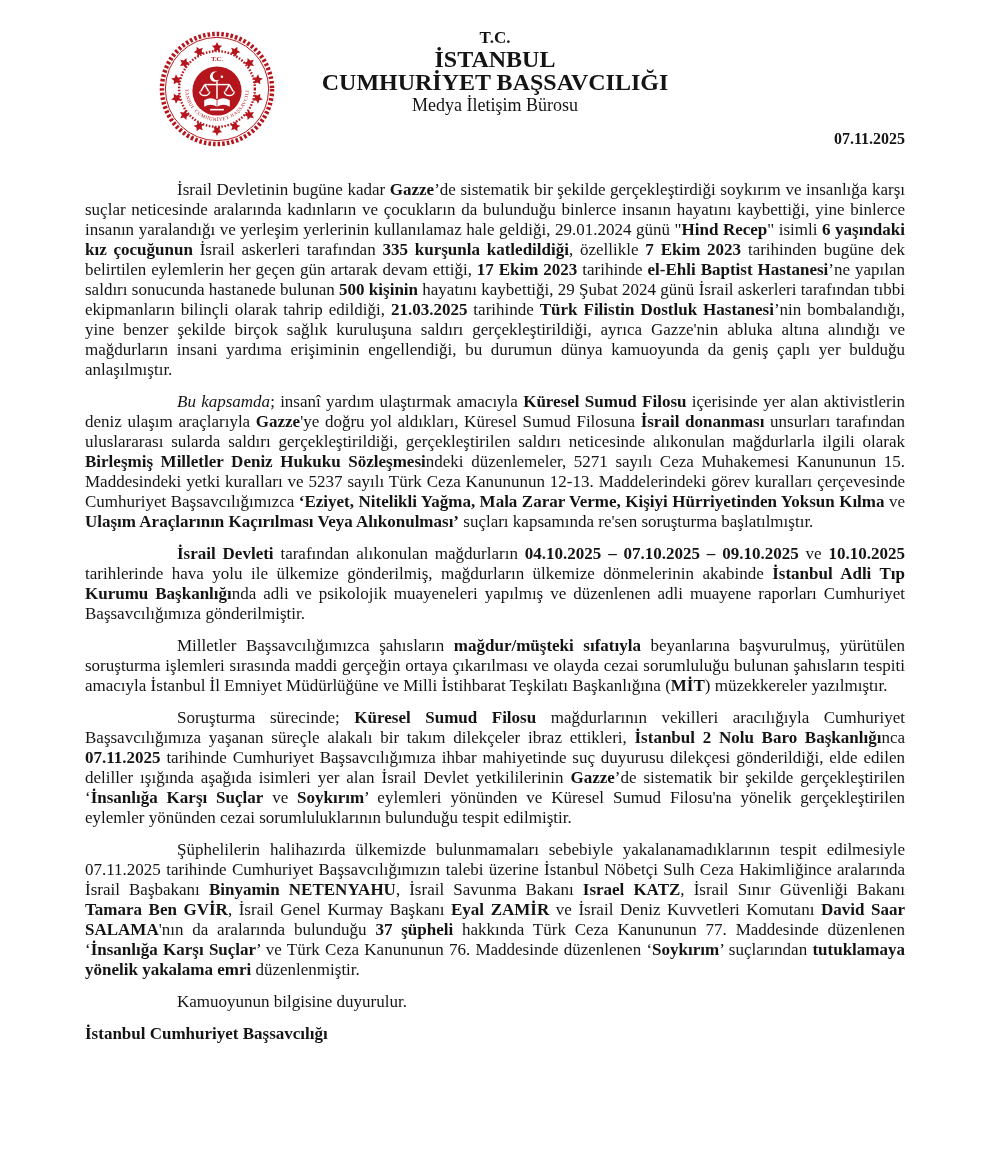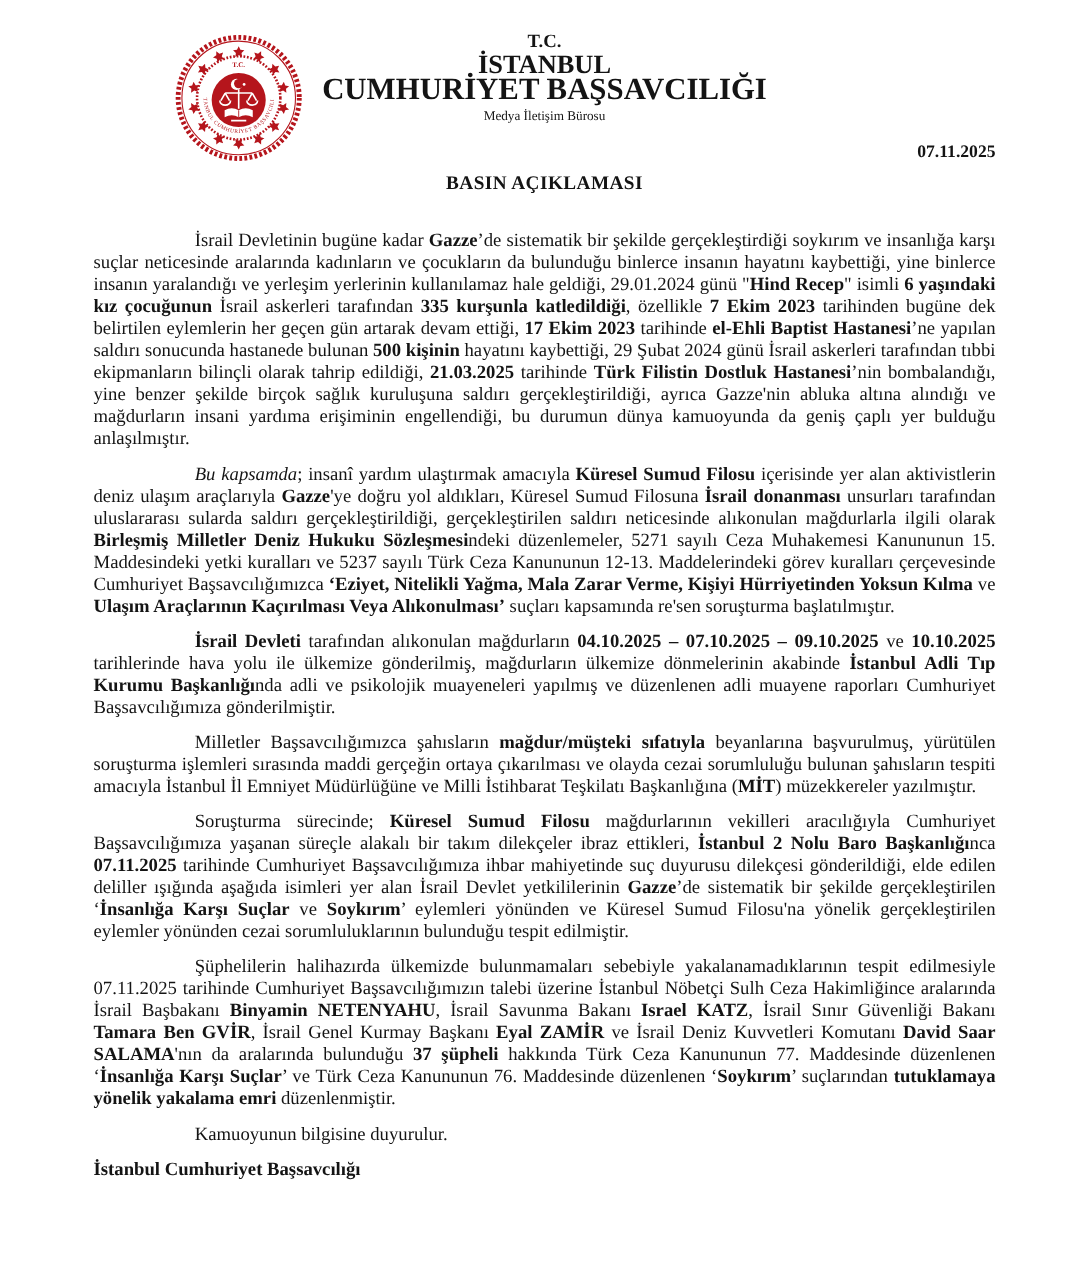--- a/index.html
+++ b/index.html
@@ -8,22 +8,22 @@
     background: #ffffff;
     overflow: hidden;
     font-family: "Liberation Serif", "DejaVu Serif", serif;
     color: #141414;
   }
   .page { position: relative; width: 990px; height: 1155px; padding: 28px 85px 0 85px; box-sizing: border-box; }
   .header { position: relative; text-align: center; }
   .seal { position: absolute; left: 73px; top: 2px; width: 118px; height: 118px; }
   .h-tc      { font-weight: bold; font-size: 17px; line-height: 20px; }
   .h-city    { font-weight: bold; font-size: 24px; line-height: 22px; }
-  .h-office  { font-weight: bold; font-size: 28px; line-height: 24px; }
-  .h-bureau  { font-size: 12px; line-height: 22px; }
+  .h-office  { font-weight: bold; font-size: 24px; line-height: 24px; }
+  .h-bureau  { font-size: 18px; line-height: 22px; }
   .date-row  { text-align: right; font-weight: bold; font-size: 16px; margin-top: 14px; }
   .doc-title { text-align: center; font-weight: bold; font-size: 17.5px; letter-spacing: 0.4px; margin-top: 8px; }
   .body-text { margin-top: 32px; font-size: 17px; line-height: 20px; text-align: justify; }
   .body-text p { margin: 0 0 12px 0; text-indent: 92px; }
   .signature { text-align: left; font-weight: bold; font-size: 17px; margin-top: 2px; }
   b { font-weight: bold; }
   i { font-style: italic; }
 </style>
 </head>
 <body>
@@ -86,21 +86,20 @@
     <div class="header-lines">
       <div class="h-tc">T.C.</div>
       <div class="h-city">İSTANBUL</div>
       <div class="h-office">CUMHURİYET BAŞSAVCILIĞI</div>
       <div class="h-bureau">Medya İletişim Bürosu</div>
     </div>
   </div>
 
   <div class="date-row">07.11.2025</div>
 
-  <div class="doc-title">BASIN AÇIKLAMASI</div>
 
   <div class="body-text">
     <p><span>İsrail Devletinin bugüne kadar </span><b>Gazze</b><span>’de sistematik bir şekilde gerçekleştirdiği soykırım ve insanlığa karşı suçlar neticesinde aralarında kadınların ve çocukların da bulunduğu binlerce insanın hayatını kaybettiği, yine binlerce insanın yaralandığı ve yerleşim yerlerinin kullanılamaz hale geldiği, 29.01.2024 günü "</span><b>Hind Recep</b><span>" isimli </span><b>6 yaşındaki kız çocuğunun</b><span> İsrail askerleri tarafından </span><b>335 kurşunla katledildiği</b><span>, özellikle </span><b>7 Ekim 2023</b><span> tarihinden bugüne dek belirtilen eylemlerin her geçen gün artarak devam ettiği, </span><b>17 Ekim 2023</b><span> tarihinde </span><b>el-Ehli Baptist Hastanesi</b><span>’ne yapılan saldırı sonucunda hastanede bulunan </span><b>500 kişinin</b><span> hayatını kaybettiği, 29 Şubat 2024 günü İsrail askerleri tarafından tıbbi ekipmanların bilinçli olarak tahrip edildiği, </span><b>21.03.2025</b><span> tarihinde </span><b>Türk Filistin Dostluk Hastanesi</b><span>’nin bombalandığı, yine benzer şekilde birçok sağlık kuruluşuna saldırı gerçekleştirildiği, ayrıca Gazze'nin abluka altına alındığı ve mağdurların insani yardıma erişiminin engellendiği, bu durumun dünya kamuoyunda da geniş çaplı yer bulduğu anlaşılmıştır.</span></p>
     <p><i>Bu kapsamda</i><span>; insanî yardım ulaştırmak amacıyla </span><b>Küresel Sumud Filosu</b><span> içerisinde yer alan aktivistlerin deniz ulaşım araçlarıyla </span><b>Gazze</b><span>'ye doğru yol aldıkları, Küresel Sumud Filosuna </span><b>İsrail donanması</b><span> unsurları tarafından uluslararası sularda saldırı gerçekleştirildiği, gerçekleştirilen saldırı neticesinde alıkonulan mağdurlarla ilgili olarak </span><b>Birleşmiş Milletler Deniz Hukuku Sözleşmesi</b><span>ndeki düzenlemeler, 5271 sayılı Ceza Muhakemesi Kanununun 15. Maddesindeki yetki kuralları ve 5237 sayılı Türk Ceza Kanununun 12-13. Maddelerindeki görev kuralları çerçevesinde Cumhuriyet Başsavcılığımızca </span><b>‘Eziyet, Nitelikli Yağma, Mala Zarar Verme, Kişiyi Hürriyetinden Yoksun Kılma</b><span> ve </span><b>Ulaşım Araçlarının Kaçırılması Veya Alıkonulması’</b><span> suçları kapsamında re'sen soruşturma başlatılmıştır.</span></p>
     <p><b>İsrail Devleti</b><span> tarafından alıkonulan mağdurların </span><b>04.10.2025 – 07.10.2025 – 09.10.2025</b><span> ve </span><b>10.10.2025</b><span> tarihlerinde hava yolu ile ülkemize gönderilmiş, mağdurların ülkemize dönmelerinin akabinde </span><b>İstanbul Adli Tıp Kurumu Başkanlığı</b><span>nda adli ve psikolojik muayeneleri yapılmış ve düzenlenen adli muayene raporları Cumhuriyet Başsavcılığımıza gönderilmiştir.</span></p>
     <p><span>Milletler Başsavcılığımızca şahısların </span><b>mağdur/müşteki sıfatıyla</b><span> beyanlarına başvurulmuş, yürütülen soruşturma işlemleri sırasında maddi gerçeğin ortaya çıkarılması ve olayda cezai sorumluluğu bulunan şahısların tespiti amacıyla İstanbul İl Emniyet Müdürlüğüne ve Milli İstihbarat Teşkilatı Başkanlığına (</span><b>MİT</b><span>) müzekkereler yazılmıştır.</span></p>
     <p><span>Soruşturma sürecinde; </span><b>Küresel Sumud Filosu</b><span> mağdurlarının vekilleri aracılığıyla Cumhuriyet Başsavcılığımıza yaşanan süreçle alakalı bir takım dilekçeler ibraz ettikleri, </span><b>İstanbul 2 Nolu Baro Başkanlığı</b><span>nca </span><b>07.11.2025</b><span> tarihinde Cumhuriyet Başsavcılığımıza ihbar mahiyetinde suç duyurusu dilekçesi gönderildiği, elde edilen deliller ışığında aşağıda isimleri yer alan İsrail Devlet yetkililerinin </span><b>Gazze</b><span>’de sistematik bir şekilde gerçekleştirilen ‘</span><b>İnsanlığa Karşı Suçlar</b><span> ve </span><b>Soykırım</b><span>’ eylemleri yönünden ve Küresel Sumud Filosu'na yönelik gerçekleştirilen eylemler yönünden cezai sorumluluklarının bulunduğu tespit edilmiştir.</span></p>
     <p><span>Şüphelilerin halihazırda ülkemizde bulunmamaları sebebiyle yakalanamadıklarının tespit edilmesiyle 07.11.2025 tarihinde Cumhuriyet Başsavcılığımızın talebi üzerine İstanbul Nöbetçi Sulh Ceza Hakimliğince aralarında İsrail Başbakanı </span><b>Binyamin NETENYAHU</b><span>, İsrail Savunma Bakanı </span><b>Israel KATZ</b><span>, İsrail Sınır Güvenliği Bakanı </span><b>Tamara Ben GVİR</b><span>, İsrail Genel Kurmay Başkanı </span><b>Eyal ZAMİR</b><span> ve İsrail Deniz Kuvvetleri Komutanı </span><b>David Saar SALAMA</b><span>'nın da aralarında bulunduğu </span><b>37 şüpheli</b><span> hakkında Türk Ceza Kanununun 77. Maddesinde düzenlenen ‘</span><b>İnsanlığa Karşı Suçlar</b><span>’ ve Türk Ceza Kanununun 76. Maddesinde düzenlenen ‘</span><b>Soykırım</b><span>’ suçlarından </span><b>tutuklamaya yönelik yakalama emri</b><span> düzenlenmiştir.</span></p>
     <p><span>Kamuoyunun bilgisine duyurulur.</span></p>
     <div class="signature">İstanbul Cumhuriyet Başsavcılığı</div>

